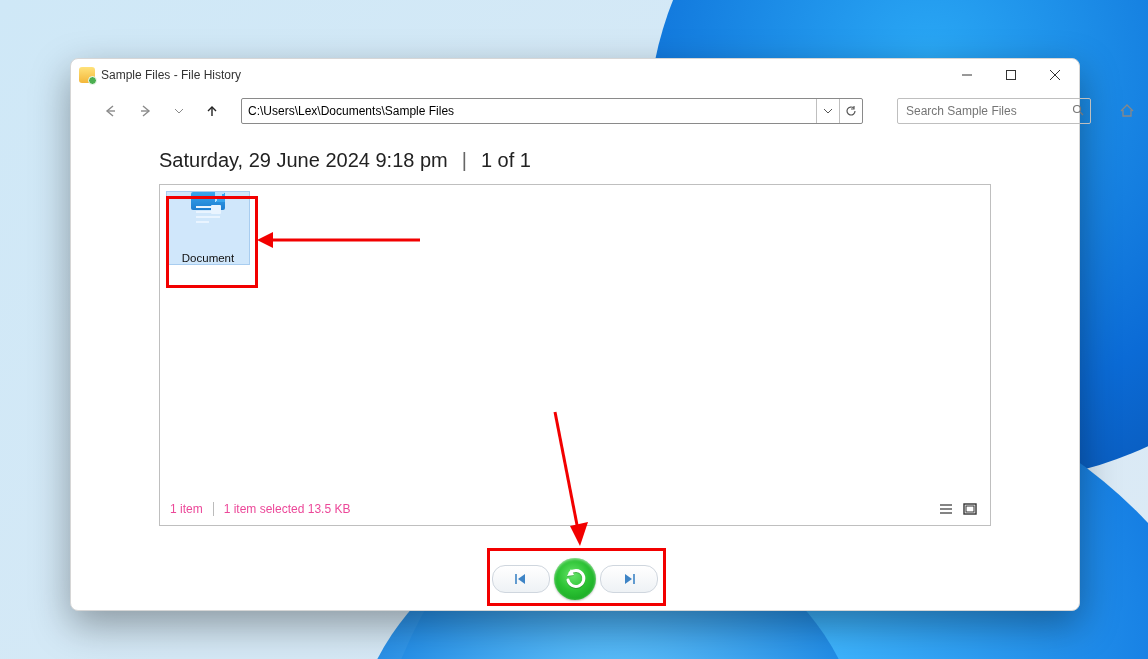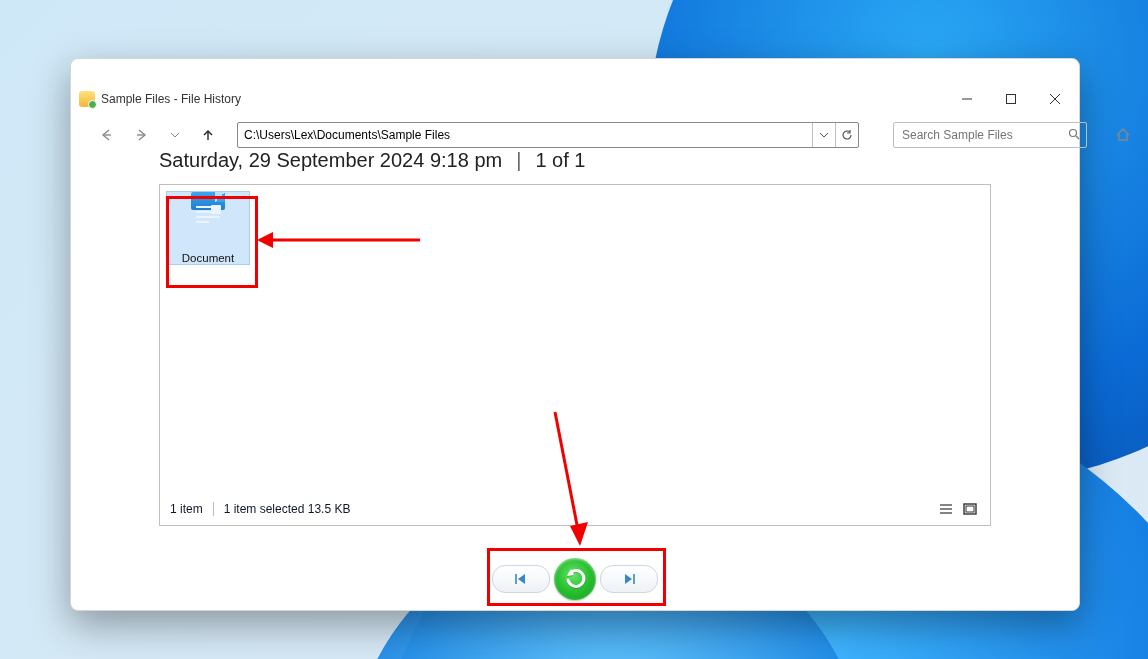--- a/index.html
+++ b/index.html
@@ -4,27 +4,27 @@
 <style>
   html,body{margin:0;padding:0;width:1148px;height:659px;overflow:hidden;font-family:"Segoe UI",Tahoma,sans-serif;font-size:13px;color:#222;}
   
   .desktop{position:relative;width:1148px;height:659px;background:linear-gradient(135deg,#cfe8f7 0%,#dceaf5 100%);}
   .swirl{position:absolute;border-radius:50%;}
   .s1{width:700px;height:700px;right:-200px;top:-220px;background:radial-gradient(circle at 40% 40%,#2aa8f5 0%,#0b6bd6 60%,#084ca5 100%);}
   .s2{width:900px;height:900px;right:-120px;bottom:-620px;background:radial-gradient(circle at 50% 30%,#3fb6ff 0%,#0d73dd 55%,#07469f 100%);}
   .s3{width:520px;height:520px;right:280px;bottom:-380px;background:radial-gradient(circle at 50% 40%,#6fcfff 0%,#1f8ae6 60%,#0a58b0 100%);opacity:.95;}
   
   .window{position:absolute;left:70px;top:58px;width:1008px;height:551px;background:#fff;border:1px solid #d6d6d6;border-radius:8px;box-shadow:0 14px 38px rgba(0,0,0,.35);}
-  .titlebar{height:32px;display:flex;align-items:center;padding:0 2px 0 8px;margin-top:24px;}
+  .titlebar{height:32px;display:flex;align-items:center;padding:0 2px 0 8px;}
   .titlebar .appicon{width:16px;height:16px;border-radius:3px;margin-right:6px;background:linear-gradient(#ffe27a,#f4b73a);position:relative;}
   .titlebar .appicon:after{content:"";position:absolute;width:7px;height:7px;border-radius:50%;background:#4caf50;right:-2px;bottom:-2px;border:1px solid #fff;}
   .titlebar .title{font-size:12px;color:#333;}
   .titlebar .spacer{flex:1;}
   .winbtn{width:44px;height:30px;display:flex;align-items:center;justify-content:center;color:#333;}
-  .toolbar{height:40px;display:flex;align-items:center;padding:0 28px;gap:22px;}
+  .toolbar{height:40px;display:flex;align-items:center;padding:0 16px;gap:22px;margin-left:16px;}
   .navbtn{width:22px;height:22px;display:flex;align-items:center;justify-content:center;color:#8a8a8a;border-radius:4px;}
   .navbtn.enabled{color:#222;}
   .addrbar{flex:0 0 620px;display:flex;height:24px;border:1px solid #8a8a8a;border-radius:2px;}
   .addrbar input{flex:1;border:none;outline:none;padding:0 6px;font-size:12px;background:transparent;}
   .addrbar .drop,.addrbar .refresh{width:22px;display:flex;align-items:center;justify-content:center;border-left:1px solid #bfbfbf;color:#555;}
   .searchbox{margin-left:12px;flex:0 0 180px;height:24px;border:1px solid #bfbfbf;border-radius:2px;display:flex;align-items:center;padding:0 6px;}
   .searchbox input{flex:1;border:none;outline:none;font-size:12px;color:#a16207;background:transparent;}
   .searchbox .mag{color:#777;font-size:12px;}
   .toolicon{width:20px;height:20px;display:flex;align-items:center;justify-content:center;color:#888;margin-left:6px;}
   .content{position:absolute;left:0;right:0;top:72px;bottom:0;padding:0 88px;}
@@ -32,21 +32,21 @@
   .headerline .sep{color:#666;}
   .pane{border:1px solid #bfbfbf;height:340px;position:relative;background:#fff;}
   .fileitem{position:absolute;left:6px;top:6px;width:82px;height:72px;display:flex;flex-direction:column;align-items:center;justify-content:center;background:#d0e7fb;border:1px solid #a8cdf0;gap:40px;}
   .fileicon{width:34px;height:42px;background:linear-gradient(#3aa6ee,#1d7dd0);border-radius:2px;position:relative;}
   .fileicon:before{content:"";position:absolute;top:0;right:0;width:10px;height:10px;background:linear-gradient(135deg,#b7e0ff 50%,#3aa6ee 50%);}
   .fileicon .lines{position:absolute;left:5px;top:14px;right:5px;}
   .fileicon .lines span{display:block;height:2px;background:#e9f4ff;margin-bottom:3px;}
   .fileicon .lines span:nth-child(4){width:55%;}
   .fileicon .pic{position:absolute;right:4px;top:13px;width:10px;height:9px;background:#e9f4ff;border-radius:1px;}
   .filelabel{font-size:11.5px;margin-top:2px;color:#111;}
-  .statusbar{position:absolute;left:10px;right:10px;bottom:6px;height:20px;display:flex;align-items:center;font-size:12px;color:#0f172a;}
+  .statusbar{position:absolute;left:10px;right:10px;bottom:6px;height:20px;display:flex;align-items:center;font-size:12px;color:#ec4899;}
   .statusbar .divider{width:1px;height:14px;background:#bbb;margin:0 10px;}
   .statusbar .viewbtns{margin-left:auto;display:flex;gap:4px;color:#333;}
   .statusbar .viewbtns span{width:18px;height:16px;display:flex;align-items:center;justify-content:center;border:1px solid transparent;}
   .navstrip{position:absolute;left:0;right:0;bottom:10px;text-align:center;}
   .navstrip .grp{display:inline-flex;align-items:center;}
   .pill{width:56px;height:26px;border:1px solid #cfd6de;border-radius:13px;background:linear-gradient(#ffffff,#eef2f5);display:flex;align-items:center;justify-content:center;color:#3d84c6;font-size:11px;}
   .bigbtn{width:42px;height:42px;border-radius:50%;margin:0 4px;background:radial-gradient(circle at 45% 40%,#67e56a 0%,#2bc233 45%,#0f9a1b 100%);box-shadow:inset 0 1px 3px rgba(255,255,255,.6),0 1px 2px rgba(0,0,0,.25);display:flex;align-items:center;justify-content:center;}
   .bigbtn svg{filter:drop-shadow(0 1px 0 rgba(0,0,0,.2));}
   
   .ann{position:absolute;pointer-events:none;}
@@ -150,21 +150,21 @@
               <line x1="11.7" y1="11.7" x2="13.2" y2="13.2"></line>
               <line x1="13.2" y1="2.8" x2="11.7" y2="4.3"></line>
               <line x1="4.3" y1="11.7" x2="2.8" y2="13.2"></line>
             </g>
           </svg>
       </div>
     </div>
 
     <div class="content">
       <div class="headerline">
-        <span>Saturday, 29 September 2024 9:18 pm</span>
+        <span>Saturday, 29 June 2024 9:18 pm</span>
         <span class="sep">|</span>
         <span>1 of 1</span>
       </div>
 
       <div class="pane">
         <div class="fileitem">
           <div class="fileicon">
             <div class="pic"></div>
             <div class="lines">
                 <span></span>

